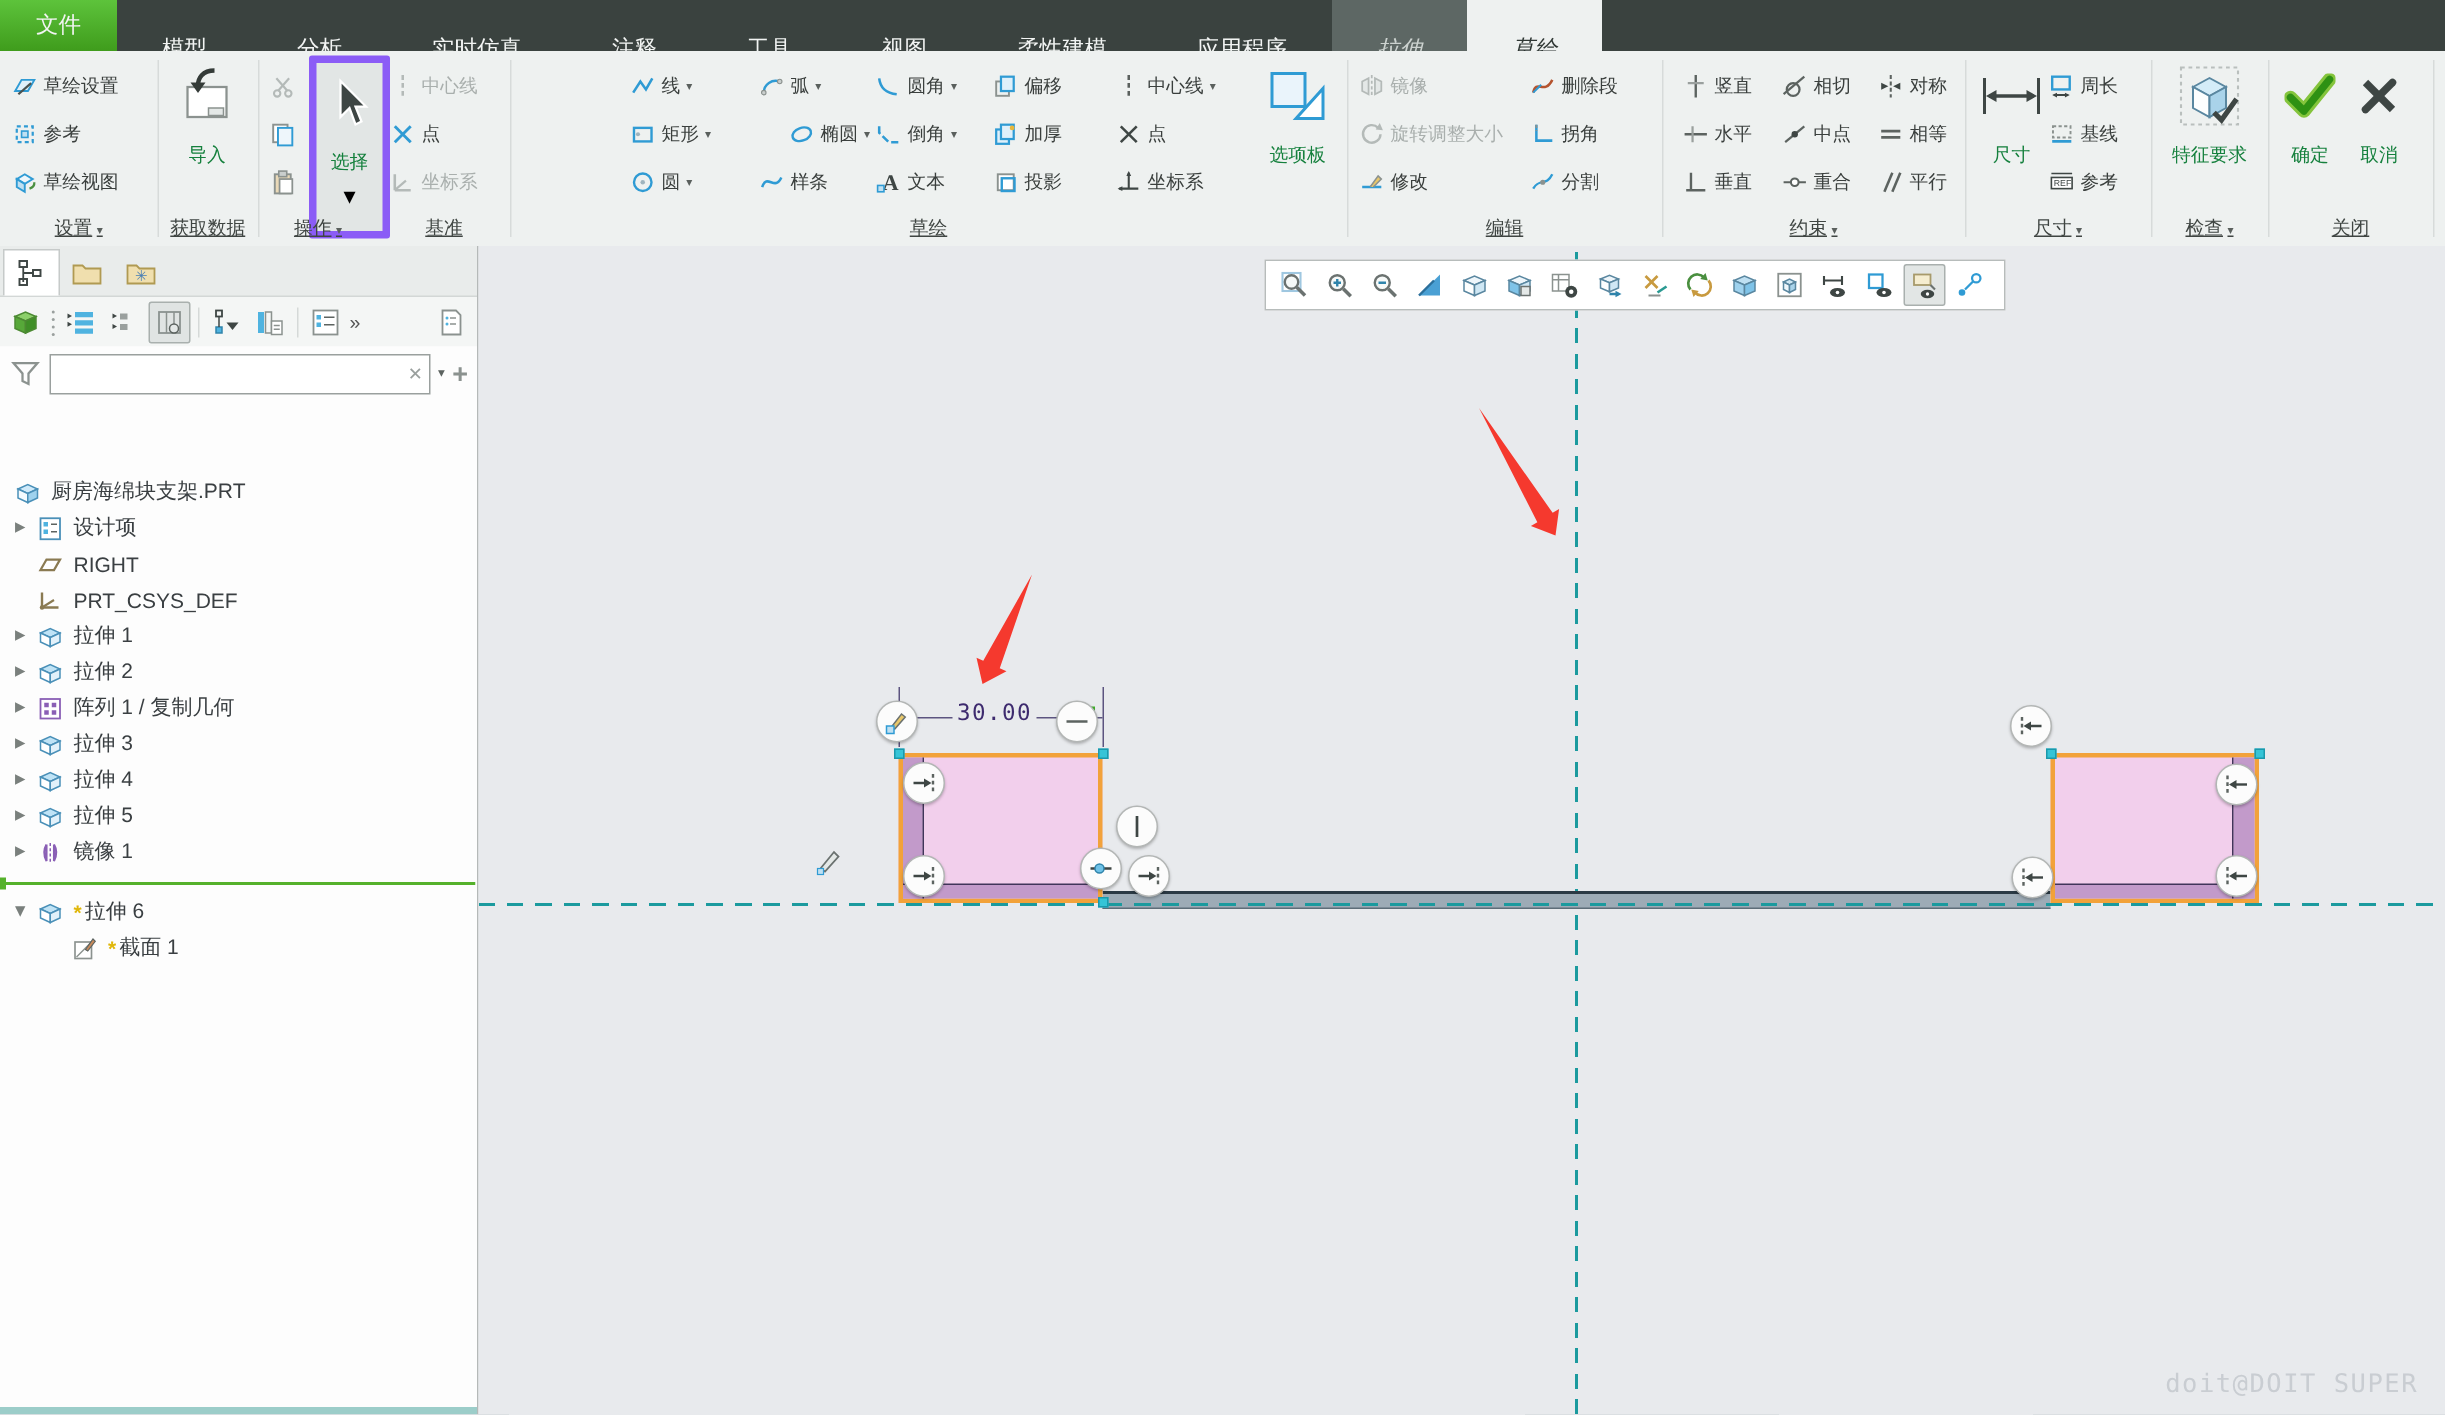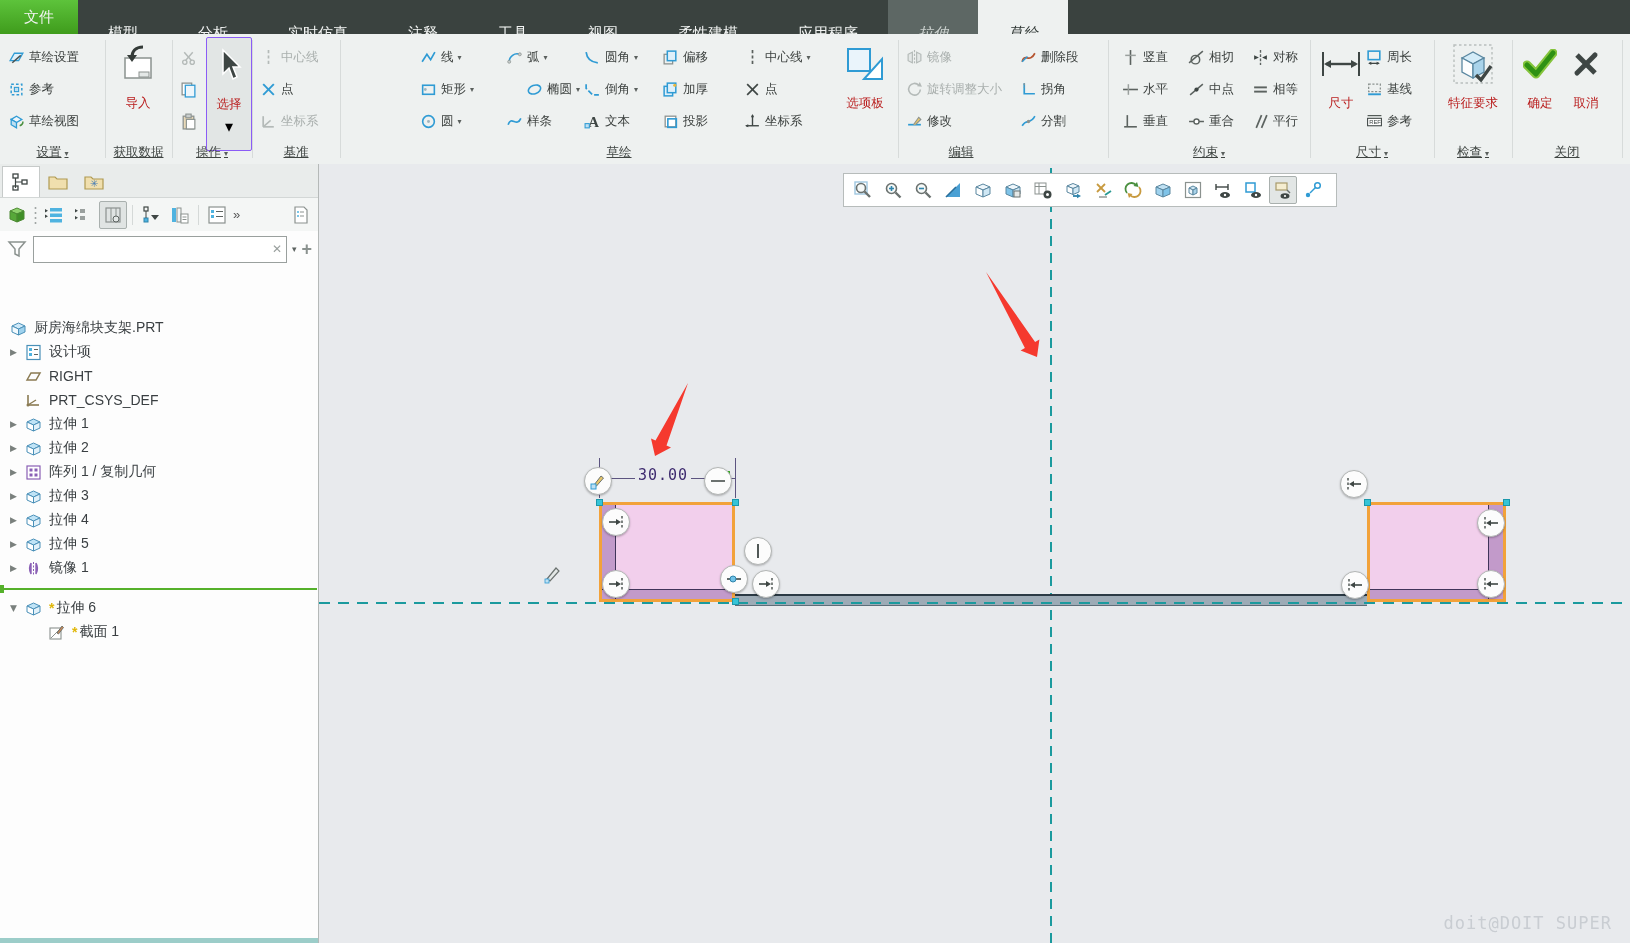--- a/index.html
+++ b/index.html
@@ -16,22 +16,22 @@
   .ribbon{position:absolute;left:0;top:34px;width:1630px;height:130px;background:#eef1f0;border-bottom:1px solid #d2d6d5;}
   .rdiv{position:absolute;top:6px;height:118px;width:1px;background:#d7dbda;}
   .glabel{position:absolute;bottom:3px;text-align:center;font-size:12.5px;color:#3f4542;white-space:nowrap;text-decoration:underline;}
   .glabel .caret{font-size:8px;color:#5a605d;margin-left:3px;font-family:"DejaVu Sans",sans-serif;}
   .sb{position:absolute;height:26px;display:flex;align-items:center;gap:4px;font-size:12.5px;color:#3a3f3d;white-space:nowrap;cursor:default;}
   .sb.dis{color:#a9afad;}
   .sb .caret{font-size:8px;color:#5a605d;font-family:"DejaVu Sans",sans-serif;}
   .r1{top:10px}.r2{top:42px}.r3{top:74px}
   .bb{position:absolute;top:3px;height:112px;display:flex;flex-direction:column;align-items:center;cursor:default;}
   .bb .bicon{height:54px;display:flex;align-items:center;justify-content:center;}
-  .bb .blabel{font-size:12.5px;color:#b91c1c;margin-top:4px;white-space:nowrap;}
-  .bb.pressed{background:#e2e6e5;border:1px solid #8b5cf6;border-radius:2px;}
+  .bb .blabel{font-size:12.5px;color:#15803d;margin-top:4px;white-space:nowrap;}
+  .bb.pressed{background:#e2e6e5;border:5px solid #8b5cf6;border-radius:2px;}
   .ic16{width:17px;height:17px;flex:none;}
   
   .panel{position:absolute;left:0;top:164px;width:318px;bottom:0;background:#fdfdfd;border-right:1px solid #b5b9b8;}
   .ptabs{height:33px;background:#e9eceb;border-bottom:1px solid #d3d7d6;display:flex;align-items:flex-end;padding-left:2px;}
   .ptab{width:36px;height:30px;display:flex;align-items:center;justify-content:center;}
   .ptab.on{background:#fff;border:1px solid #c6cac9;border-bottom:none;}
   .ptoolbar{height:33px;display:flex;align-items:center;padding:0 4px;gap:3px;background:#f4f6f5;}
   .pbtn{width:26px;height:26px;display:flex;align-items:center;justify-content:center;border-radius:2px;}
   .pbtn.pressed{background:#e0e4e3;border:1px solid #a9b0ae;}
   .psep{width:1px;height:20px;background:#d5d9d8;margin:0 2px;}
@@ -377,21 +377,21 @@
         </svg>
       <span>拐角</span>
     </div>
     <div class="sb r3" style="left:1020px">
       <svg class="ic16" viewBox="0 0 16 16">
           <path d="M2,12 C6,5 10,11 14,3" fill="none" stroke="#2f9bd4" stroke-width="1.5"></path>
           <circle cx="8" cy="8" r="1.6" fill="#8b928f"></circle>
         </svg>
       <span>分割</span>
     </div>
-    <div class="glabel" style="left:856px;width:210px">
+    <div class="glabel" style="left:898px;width:210px">
       <span>编辑</span>
     </div>
 
     <div class="sb r1" style="left:1122px">
       <svg class="ic16" viewBox="0 0 16 16">
           <line x1="8" y1="1" x2="8" y2="15" stroke="#5c6360" stroke-width="1.5"></line>
           <line x1="3" y1="6" x2="13" y2="6" stroke="#9aa09e" stroke-width="1.4"></line>
         </svg>
       <span>竖直</span>
     </div>

